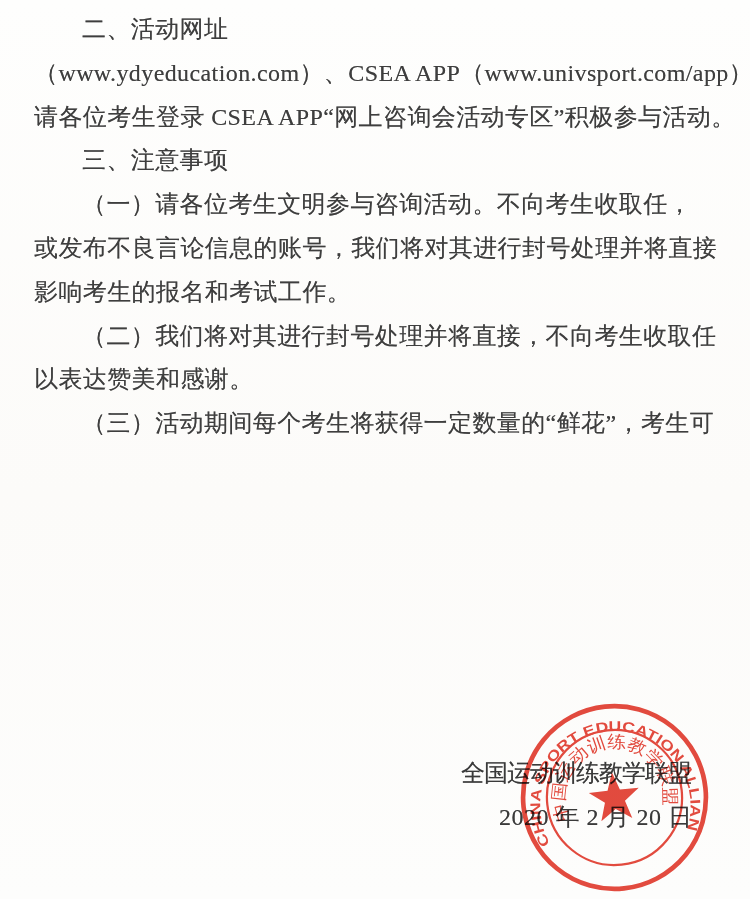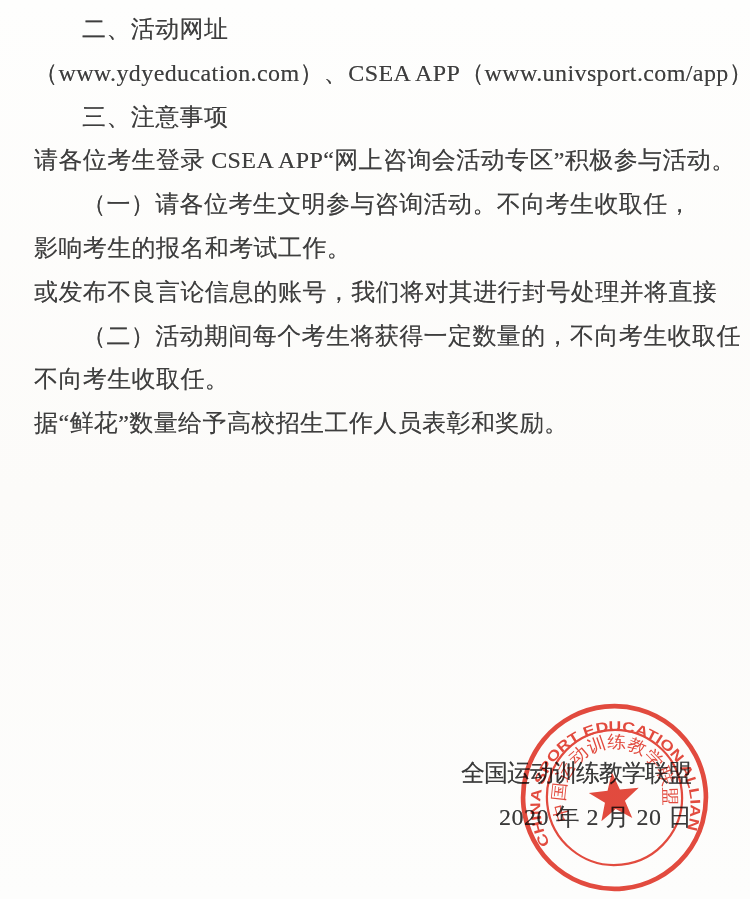--- a/index.html
+++ b/index.html
@@ -58,28 +58,28 @@
     font-size: 17px;
     font-weight: normal;
   }
 </style>
 </head>
 <body>
 
 <div class="doc">
   <div class="line indent">二、活动网址</div>
   <div class="line">（www.ydyeducation.com）、CSEA APP（www.univsport.com/app），</div>
+  <div class="line">请各位考生登录 CSEA APP“网上咨询会活动专区”积极参与活动。</div>
   <div class="line indent">三、注意事项</div>
-  <div class="line">请各位考生登录 CSEA APP“网上咨询会活动专区”积极参与活动。</div>
   <div class="line indent">（一）请各位考生文明参与咨询活动。不向考生收取任，</div>
+  <div class="line">或发布不良言论信息的账号，我们将对其进行封号处理并将直接</div>
   <div class="line">影响考生的报名和考试工作。</div>
-  <div class="line">或发布不良言论信息的账号，我们将对其进行封号处理并将直接</div>
-  <div class="line indent">（二）活动期间每个考生将获得一定数量的，不向考生收取任</div>
-  <div class="line">不向考生收取任。</div>
-  <div class="line">据“鲜花”数量给予高校招生工作人员表彰和奖励。</div>
+  <div class="line indent">（二）我们将对其进行封号处理并将直接，不向考生收取任</div>
+  <div class="line">以表达赞美和感谢。</div>
+  <div class="line indent">（三）活动期间每个考生将获得一定数量的“鲜花”，考生可</div>
 </div>
 
 <div class="signature">全国运动训练教学联盟</div>
 <div class="dateline">2020 年 2 月 20 日</div>
 
 <svg class="seal" viewBox="0 0 190 190" xmlns="http://www.w3.org/2000/svg">
   <defs>
     <path id="enArc" d="M 27.3,133.5 A 74,74 0 1 1 162.7,133.5" fill="none"></path>
     <path id="cnArc" d="M 49.0,111.8 A 49,49 0 1 1 141.0,111.8" fill="none"></path>
   </defs>

